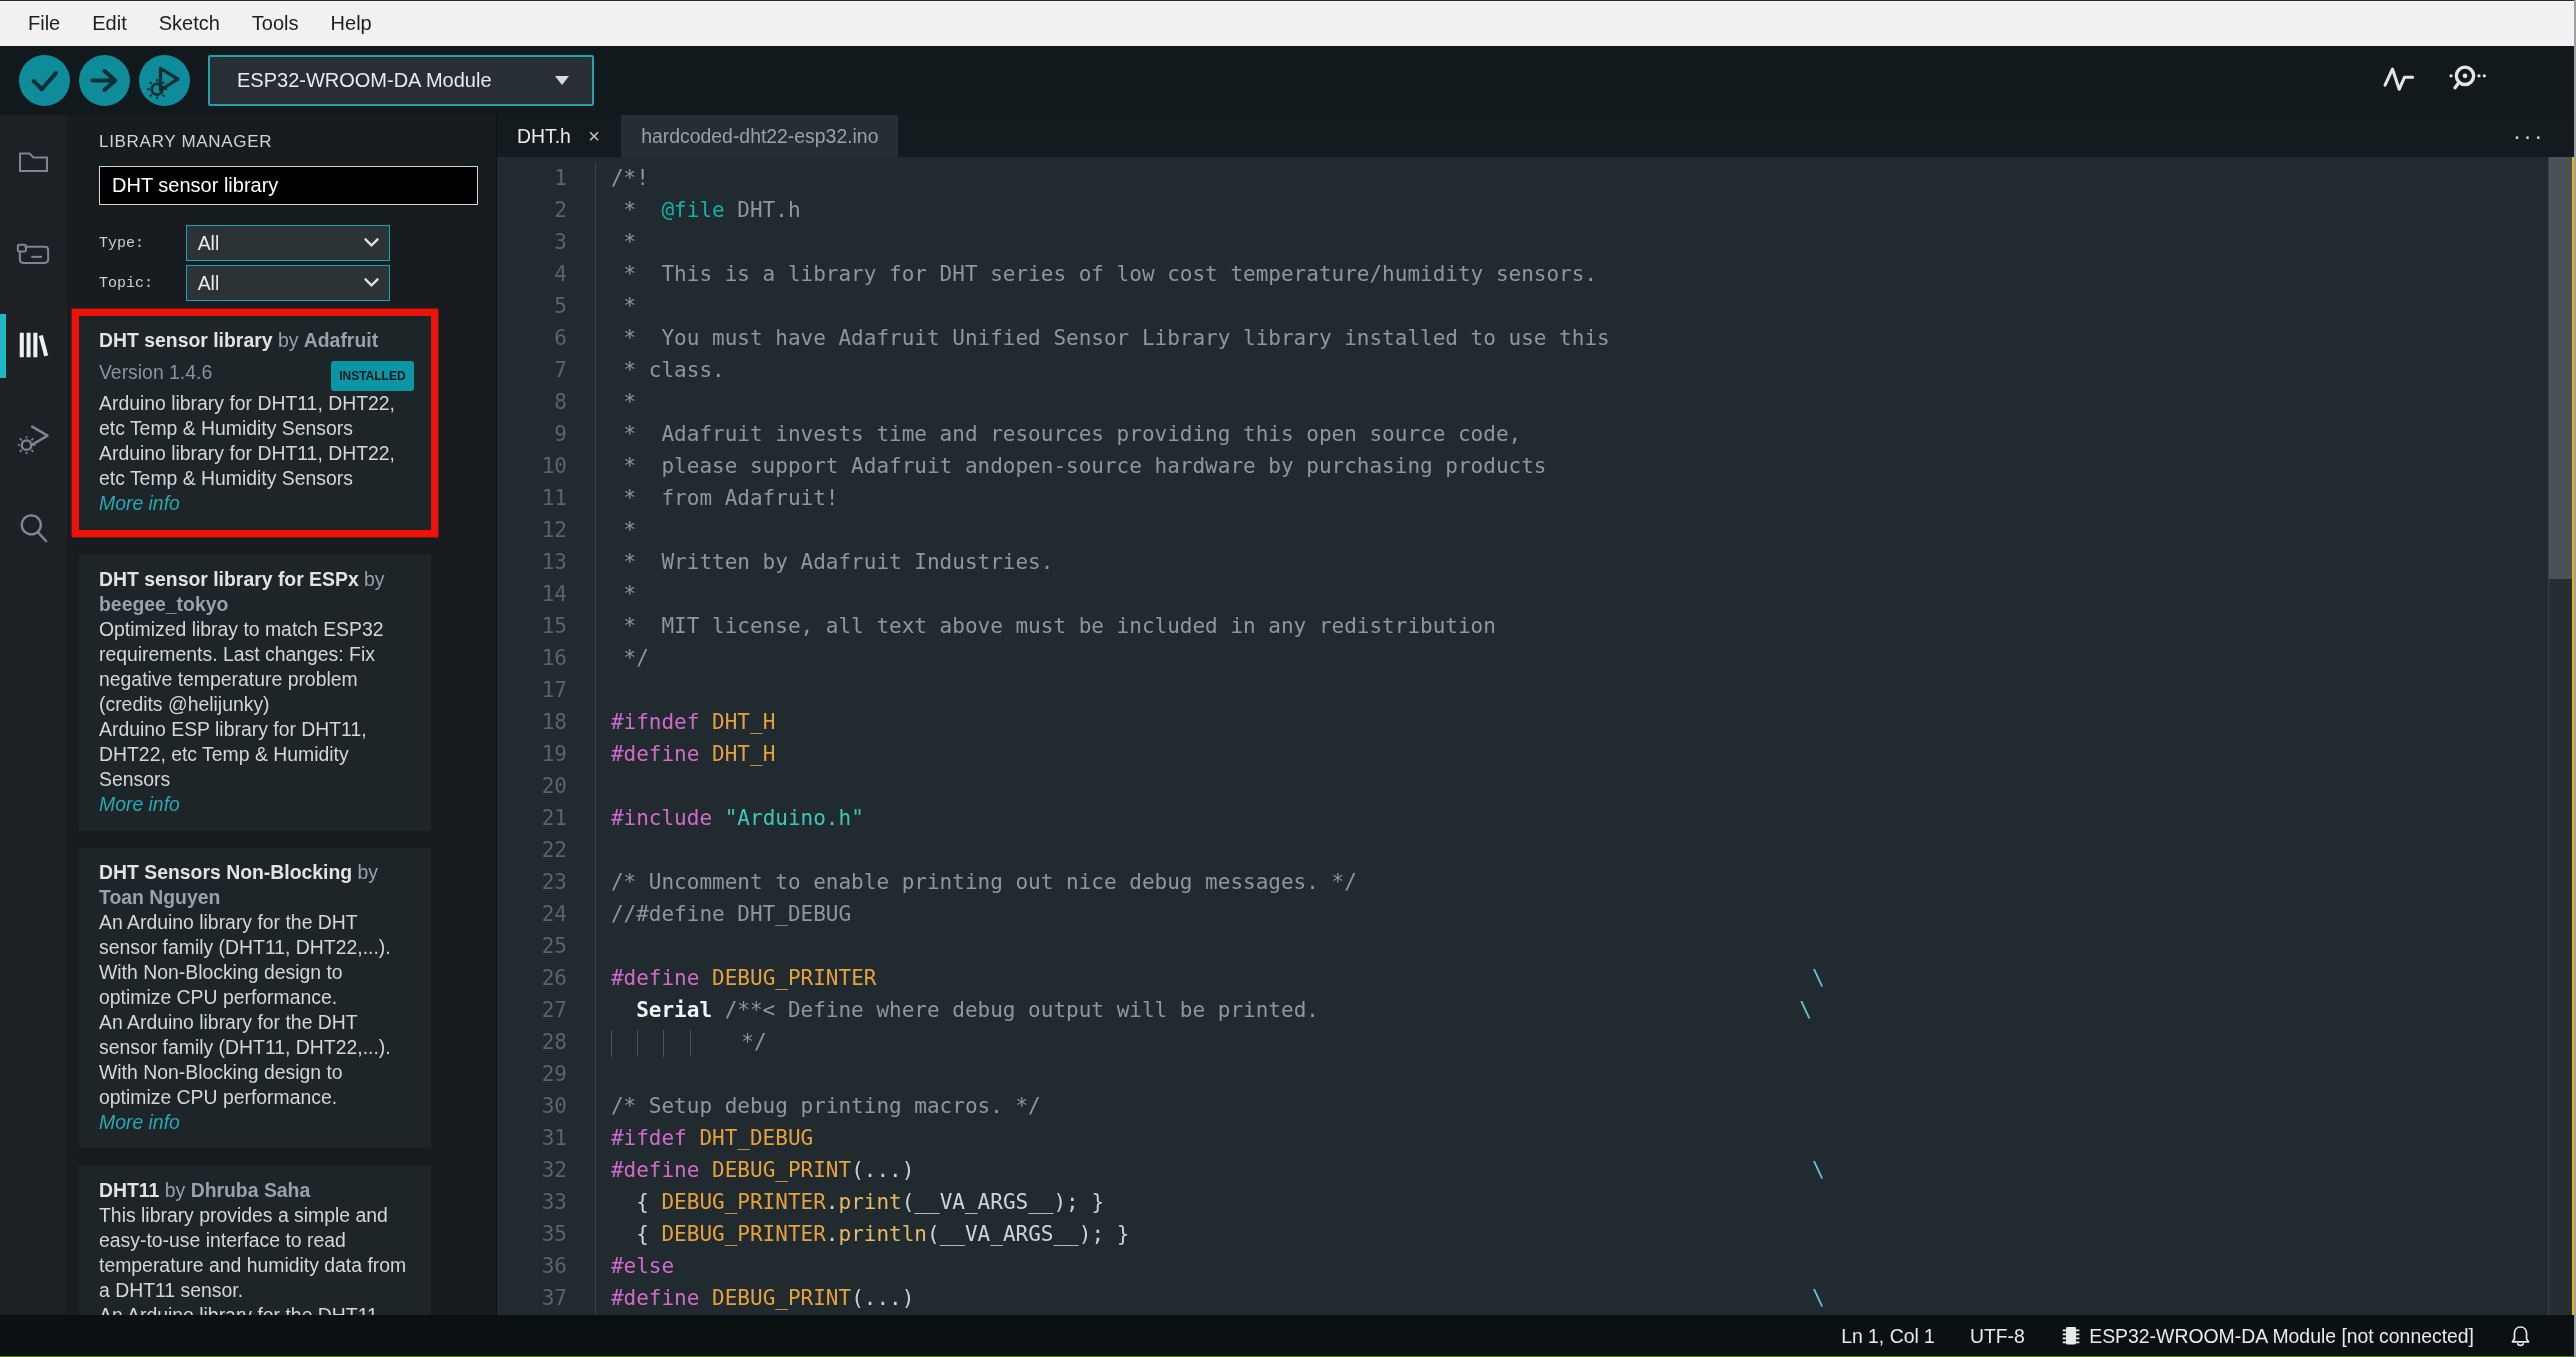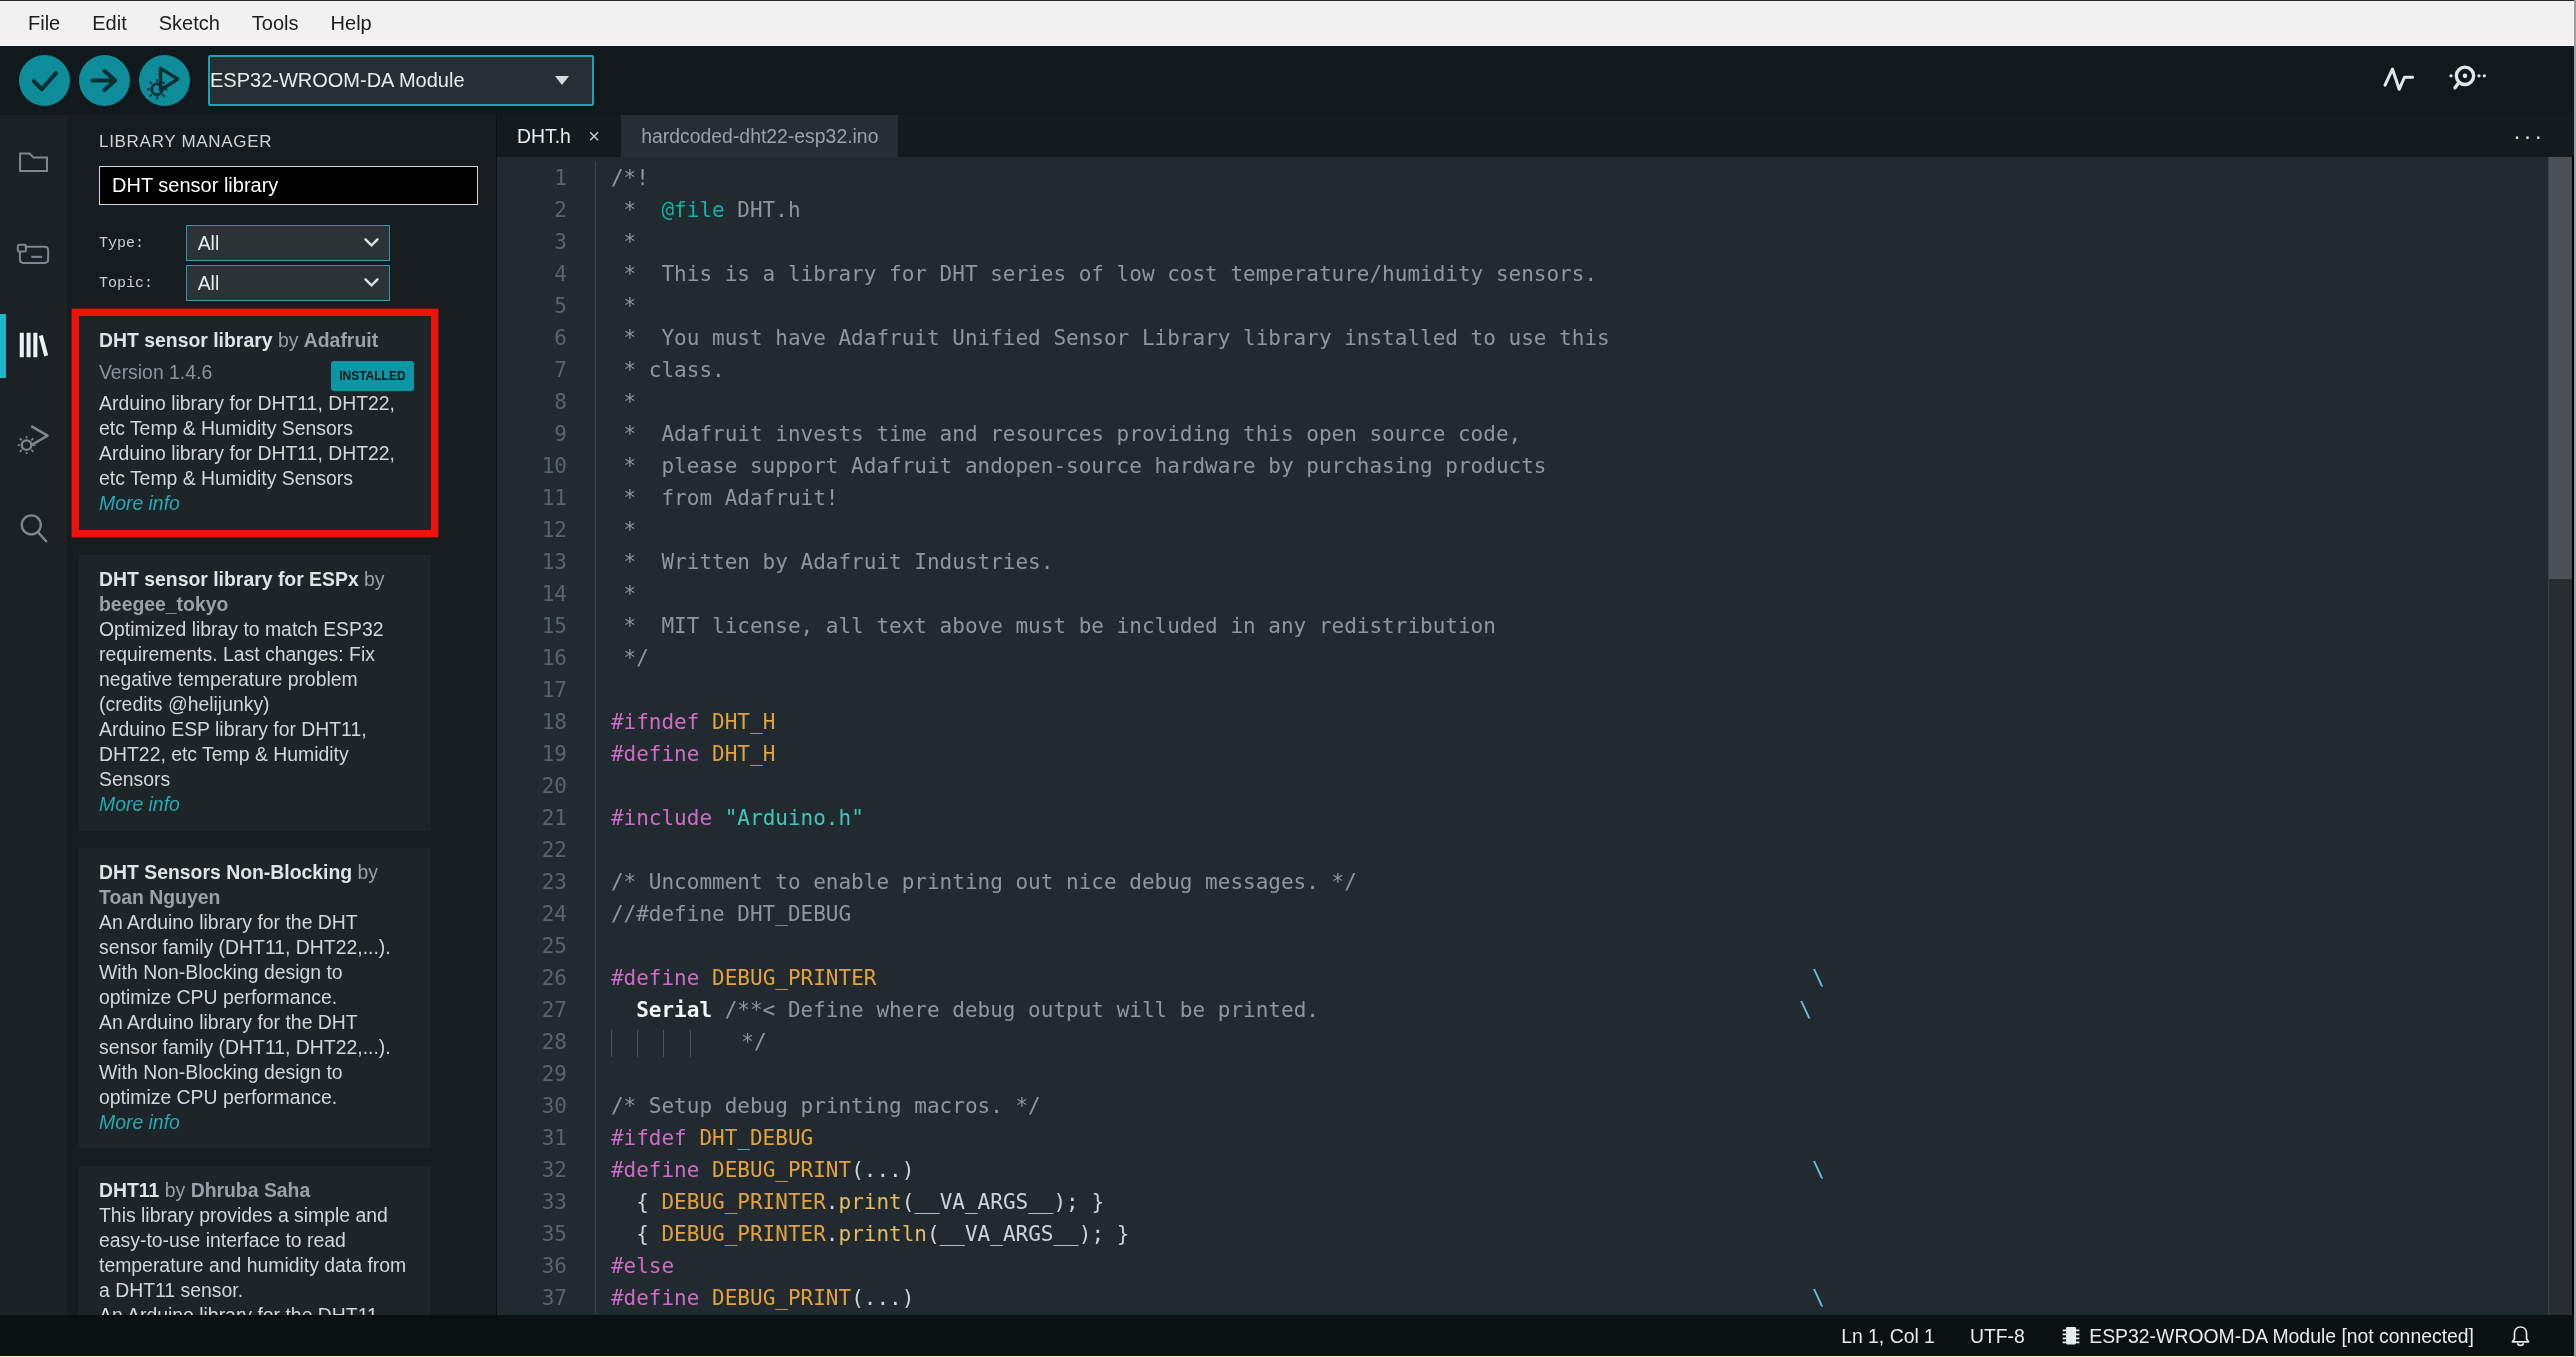--- a/index.html
+++ b/index.html
@@ -1,29 +1,29 @@
 <!DOCTYPE html>
 <html style="font-size:10.7px"><head>
 <meta charset="utf-8">
 <style>
   html,body{margin:0;padding:0;background:#101619;}
   .window{position:relative;width:2576px;height:1358px;overflow:hidden;
     font-family:"Liberation Sans",sans-serif;box-sizing:border-box;
-    border-right:2px solid #9aa0a3;border-bottom:2px solid #fef9c3;background:#000000;}
+    border-right:2px solid #9aa0a3;border-bottom:2px solid #4d7c0f;background:#eab308;}
   
   .menubar{position:absolute;left:0;top:0;width:100%;height:46px;background:#f1f1f1;
     display:flex;align-items:center;padding-left:12px;box-sizing:border-box;border-top:1.3px solid #2a2a2a;}
   .menubar .mi{font-size:20px;color:#1d1d1d;padding:0 16px;cursor:default;}
   
   .toolbar{position:absolute;left:0;top:46px;width:100%;height:70px;background:#12191c;}
   .tbtn{position:absolute;top:9.4px;width:51px;height:51px;border-radius:50%;background:#0e8c99;
     display:flex;align-items:center;justify-content:center;}
   .boardsel{position:absolute;left:208px;top:9.4px;width:386px;height:51px;background:#272f34;
     border:2px solid #1fa3ae;border-radius:2px;display:flex;align-items:center;box-sizing:border-box;}
-  .boardsel .btxt{color:#e8ebec;font-size:20px;flex:1;}
+  .boardsel .btxt{color:#e8ebec;font-size:20px;padding-left:27px;flex:1;}
   .caret{width:0;height:0;border-left:7.4px solid transparent;border-right:7.4px solid transparent;
     border-top:9.4px solid #d7dbdd;margin-right:23px;}
   .tb-right{position:absolute;right:87px;top:14.7px;display:flex;gap:31px;}
   
   .activitybar{position:absolute;left:0;top:115px;width:67px;height:1200px;background:#1b2124;}
   .act-item{position:relative;width:67px;height:92px;display:flex;align-items:center;justify-content:center;}
   .act-item.active:before{content:"";position:absolute;left:0;top:15.4px;width:6px;height:64px;background:#1fb7c6;}
   
   .panel{position:absolute;left:67px;top:115px;width:429px;height:1200px;background:#161c1f;overflow:hidden;}
   .panel-h{position:absolute;left:32px;top:17.4px;font-size:17px;letter-spacing:0.7px;color:#cfd5d8;}

